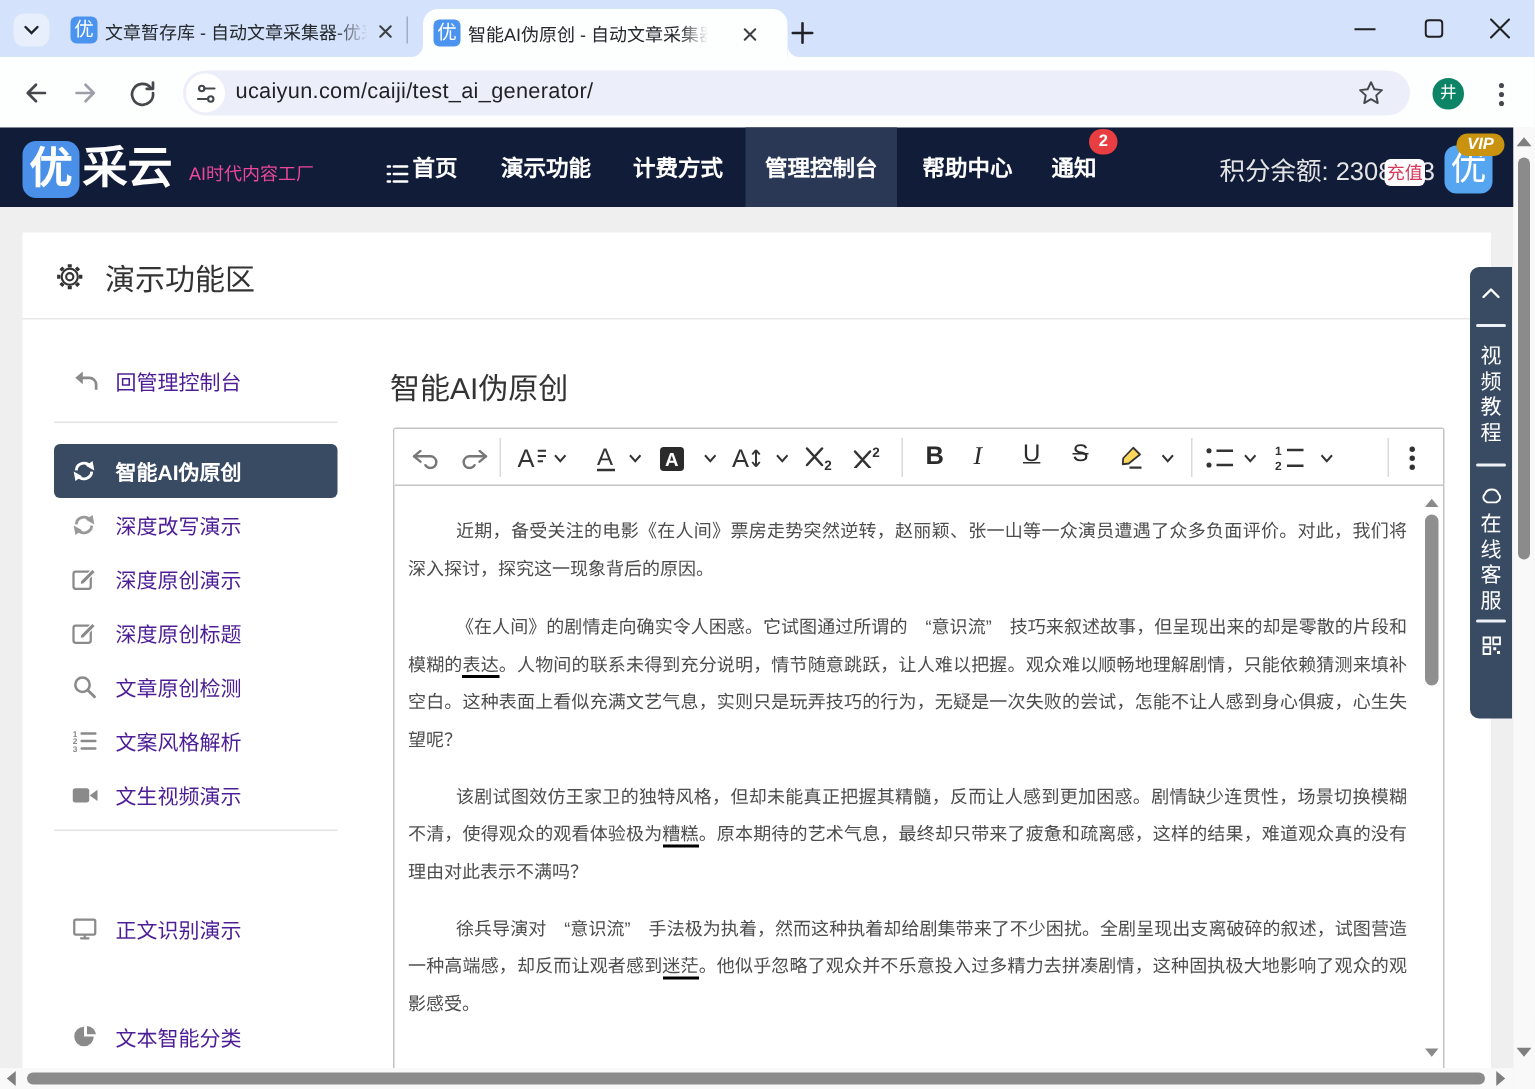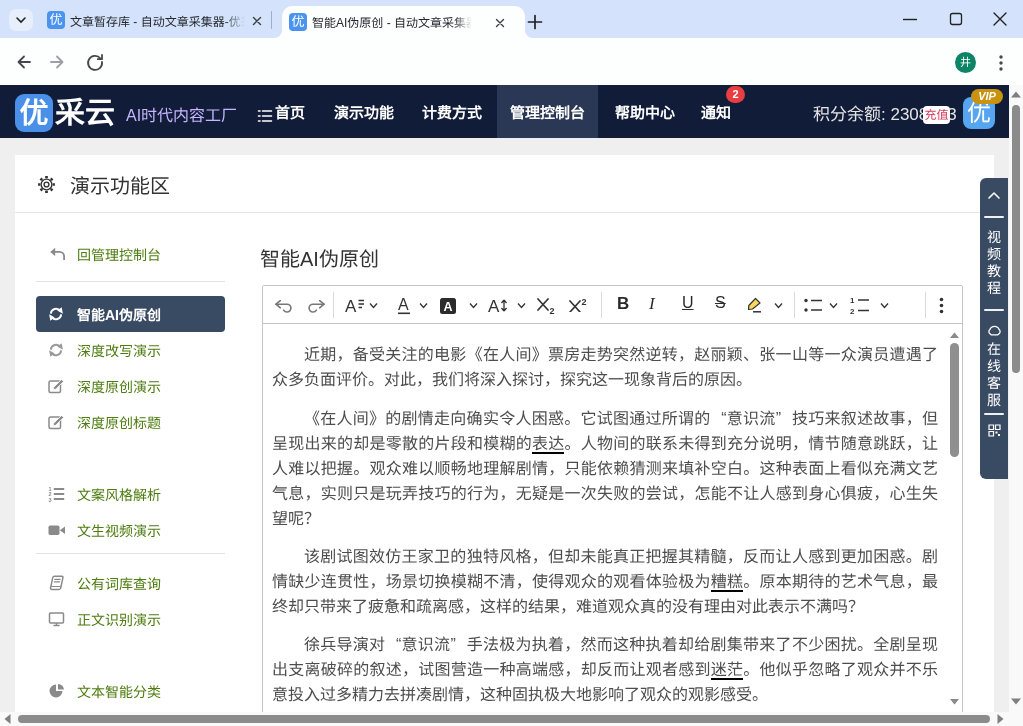--- a/index.html
+++ b/index.html
@@ -22,48 +22,48 @@
 .winctl { position:absolute; top:0; width:46px; height:38px; }
 #toolbar { position:absolute; left:0; top:38px; width:1023px; height:47px; background:#fdfefe; }
 #omnibox { position:absolute; left:122px; top:9px; width:818px; height:30px; border-radius:15px; background:#eceff9; }
 #omnibox .url { position:absolute; left:35px; top:6px; font-size:14.5px; color:#1f2125; letter-spacing:0.2px; }
 #avatar { position:absolute; left:955px; top:14px; width:21px; height:21px; border-radius:50%; background:#0e8467; color:#fff; font-size:11px; text-align:center; line-height:21px; }
 
 
 #siteheader { position:absolute; left:0; top:85px; width:1009px; height:53px; background:#111c38; }
 #logo-sq { position:absolute; left:15px; top:9px; width:38px; height:38px; background:#4a90e8; border-radius:9px; color:#fff; font-size:29px; line-height:38px; text-align:center; font-weight:700; }
 #logo-txt { position:absolute; left:55px; top:8px; font-size:30px; line-height:39px; color:#fff; font-weight:700; }
-#logo-sub { position:absolute; left:126px; top:23px; font-size:16px; line-height:16px; color:#c4b5fd; }
+#logo-sub { position:absolute; left:126px; top:23px; font-size:12px; line-height:16px; color:#ec4899; }
 .nav { position:absolute; top:0; height:53px; line-height:57px; color:#fff; font-size:15px; font-weight:700; text-align:center;font-family:Liberation Serif, serif; }
 #nav-active { position:absolute; left:497px; top:0; width:101px; height:53px; background:#2a3855; }
 #notif-badge { position:absolute; left:726px; top:86px; width:19px; height:17px; background:#e83e41; border-radius:9px; color:#fff; font-size:11px; font-weight:700; text-align:center; line-height:17px; }
 #credits { position:absolute; left:813px; top:0; height:53px; line-height:59px; color:#e5e5e5; font-size:17px; }
 #recharge { position:absolute; left:923px; top:21px; width:27px; height:18px; background:#ffffff; border-radius:4px; color:#d43c5e; font-size:12px; text-align:center; line-height:18px; }
 #hdr-avatar { position:absolute; left:963px; top:12px; width:32px; height:32px; background:#55a5f0; border-radius:8px; color:#fff; font-size:24px; line-height:32px; text-align:center; }
 #vip { position:absolute; left:971px; top:4px; width:32px; height:15px; background:#c9930f; border-radius:8px; color:#fff; font-size:11px; font-weight:700; font-style:italic; text-align:center; line-height:15px; }
 
 
 #card { position:absolute; left:15px; top:155px; width:979px; height:571px; background:#fff; }
 #card-hdr { position:absolute; left:0; top:0; width:100%; height:58px; border-bottom:1px solid #e7e7e7; }
 #card-hdr .t { position:absolute; left:55px; top:15px; font-size:20px; color:#333; }
 #card-hdr svg { position:absolute; left:22px; top:20px; }
 
 
-.side-item { position:absolute; left:21px; width:189px; height:36px; font-size:14px; color:#4d7c0f; }
+.side-item { position:absolute; left:21px; width:189px; height:36px; font-size:14px; color:#4c1d95; }
 .side-item .txt { position:absolute; left:41px; top:50%; transform:translateY(-50%); }
 .side-item svg { position:absolute; left:12px; top:50%; transform:translateY(-50%); }
 #side-active { background:#394a63; border-radius:4px; color:#fff; font-weight:700; }
 .side-div { position:absolute; left:21px; width:189px; height:1px; background:#e3e3e3; }
 
 
 #main-title { position:absolute; left:245px; top:88px; font-size:20px; color:#333; }
 #editor { position:absolute; left:247px; top:130px; width:701px; height:441px; border:1px solid #c4c4c4; border-radius:2px; background:#fff; }
 #ck-toolbar { position:absolute; left:0; top:0; width:100%; height:38px; border-bottom:1px solid #c4c4c4; background:#fff; }
 .ck-sep { position:absolute; top:6px; width:1px; height:26px; background:#d9d9d9; }
-#ck-content { font-family:sans-serif; position:absolute; left:0; top:39px; width:699px; padding:17px 24px 0 9px; font-size:16px; line-height:25px; color:#4d4d4d; text-align:justify; }
+#ck-content { font-family:sans-serif; position:absolute; left:0; top:39px; width:699px; padding:17px 24px 0 9px; font-size:12px; line-height:25px; color:#4d4d4d; text-align:justify; }
 #ck-content p { text-indent:32px; margin:0 0 13px 0; }
 #ck-content p:first-child { margin-bottom:14px; }
 #ck-content .q { display:inline-block; width:16px; text-indent:0; text-align:right; }
 #ck-content .qc { text-align:left; }
 #ck-content .ul { border-bottom:2px solid #000000; }
 
 
 #ed-sb-thumb { position:absolute; left:687px; top:57px; width:9px; height:114px; background:#8f8f8f; border-radius:5px; }
 
 
@@ -126,20 +126,33 @@
   <svg class="abs" style="left:14px; top:14px;" width="20" height="20" viewBox="0 0 20 20">
       <path d="M16 10 H5 M10 4.5 L4.5 10 L10 15.5" stroke="#44474c" stroke-width="1.8" fill="none" stroke-linecap="round" stroke-linejoin="round"></path>
     </svg>
   <svg class="abs" style="left:47px; top:14px;" width="20" height="20" viewBox="0 0 20 20">
       <path d="M4 10 H15 M10 4.5 L15.5 10 L10 15.5" stroke="#9ba0a8" stroke-width="1.8" fill="none" stroke-linecap="round" stroke-linejoin="round"></path>
     </svg>
   <svg class="abs" style="left:85px; top:14px;" width="20" height="20" viewBox="0 0 20 20">
       <path d="M15.5 6.5 A7 7 0 1 0 17 10" stroke="#44474c" stroke-width="1.8" fill="none" stroke-linecap="round"></path>
       <path d="M17 3 V7.2 H12.8" stroke="#44474c" stroke-width="1.8" fill="none" stroke-linecap="round" stroke-linejoin="round"></path>
     </svg>
+  <div id="omnibox">
+      <div class="abs" style="left:2px; top:2px; width:26px; height:26px; border-radius:50%; background:#fff;"></div>
+    <svg class="abs" style="left:7px; top:7px;" width="17" height="17" viewBox="0 0 17 17">
+        <circle cx="5.5" cy="5" r="1.8" stroke="#45494e" stroke-width="1.4" fill="none"></circle>
+        <path d="M7.3 5 H14" stroke="#45494e" stroke-width="1.4" stroke-linecap="round"></path>
+        <circle cx="11.5" cy="12" r="1.8" stroke="#45494e" stroke-width="1.4" fill="none"></circle>
+        <path d="M3 12 H9.7" stroke="#45494e" stroke-width="1.4" stroke-linecap="round"></path>
+      </svg>
+    <div class="url">ucaiyun.com/caiji/test_ai_generator/</div>
+    <svg class="abs" style="left:783px; top:6px;" width="18" height="18" viewBox="0 0 18 18">
+        <path d="M9 1.8 L11.2 6.5 L16.3 7.1 L12.5 10.6 L13.5 15.7 L9 13.1 L4.5 15.7 L5.5 10.6 L1.7 7.1 L6.8 6.5 Z" stroke="#45494e" stroke-width="1.3" fill="none" stroke-linejoin="round"></path>
+      </svg>
+  </div>
   <div id="avatar">井</div>
   <svg class="abs" style="left:997px; top:16px;" width="8" height="18" viewBox="0 0 8 18">
       <circle cx="4" cy="3" r="1.7" fill="#45494e"></circle>
       <circle cx="4" cy="9" r="1.7" fill="#45494e"></circle>
       <circle cx="4" cy="15" r="1.7" fill="#45494e"></circle>
     </svg>
 </div>
 
 <div id="siteheader">
   <div id="logo-sq">优</div>
@@ -213,47 +226,44 @@
       </svg>
     <span class="txt">深度原创演示</span>
   </div>
   <div class="side-item" style="top:249px;">
     <svg width="17" height="17" viewBox="0 0 17 17">
         <rect x="1" y="3.5" width="11.5" height="11.5" rx="1.5" stroke="#8a8a8a" stroke-width="1.5" fill="none"></rect>
         <path d="M5.8 9.7 L13.6 1.9 L15.6 3.9 L7.8 11.7 L5.2 12.3 Z" fill="#8a8a8a" stroke="#fff" stroke-width="0.8"></path>
       </svg>
     <span class="txt">深度原创标题</span>
   </div>
+  <div class="side-item" style="top:285px;">
+    <svg width="17" height="17" viewBox="0 0 17 17">
+        <circle cx="7" cy="7" r="4.8" stroke="#8a8a8a" stroke-width="1.7" fill="none"></circle>
+        <path d="M10.6 10.6 L15 15" stroke="#8a8a8a" stroke-width="1.9" stroke-linecap="round"></path>
+      </svg>
+    <span class="txt">文章原创检测</span>
+  </div>
   <div class="side-item" style="top:321px;">
     <svg width="17" height="17" viewBox="0 0 17 17">
         <path d="M6.5 3.5 H15.5 M6.5 8.5 H15.5 M6.5 13.5 H15.5" stroke="#8a8a8a" stroke-width="1.8" stroke-linecap="round"></path>
         <text x="0.5" y="5.6" font-size="5.5" fill="#8a8a8a" font-weight="bold">1</text>
         <text x="0.5" y="10.8" font-size="5.5" fill="#8a8a8a" font-weight="bold">2</text>
         <text x="0.5" y="16" font-size="5.5" fill="#8a8a8a" font-weight="bold">3</text>
       </svg>
     <span class="txt">文案风格解析</span>
   </div>
   <div class="side-item" style="top:357px;">
     <svg width="18" height="17" viewBox="0 0 18 17">
         <rect x="0.5" y="4" width="11" height="9.5" rx="1.8" fill="#8a8a8a"></rect>
         <path d="M11.8 8.75 L17 5 V12.5 Z" fill="#8a8a8a"></path>
       </svg>
     <span class="txt">文生视频演示</span>
   </div>
   <div class="side-div" style="top:398px;"></div>
-  <div class="side-item" style="top:410px;">
-    <svg width="17" height="17" viewBox="0 0 17 17">
-        <g transform="skewX(-12) translate(3.2,0)">
-          <rect x="2.2" y="1.8" width="10.2" height="13.2" rx="1.4" stroke="#8a8a8a" stroke-width="1.5" fill="none"></rect>
-          <path d="M4.6 4.8 H10 M4.6 7.3 H10" stroke="#8a8a8a" stroke-width="1.2" stroke-linecap="round"></path>
-          <path d="M2.2 12 H12.4" stroke="#8a8a8a" stroke-width="1.2"></path>
-        </g>
-      </svg>
-    <span class="txt">公有词库查询</span>
-  </div>
   <div class="side-item" style="top:446px;">
     <svg width="17" height="17" viewBox="0 0 17 17">
         <rect x="1.5" y="2.5" width="14" height="10" rx="1" stroke="#8a8a8a" stroke-width="1.5" fill="none"></rect>
         <path d="M6 15 H11" stroke="#8a8a8a" stroke-width="1.5" stroke-linecap="round"></path>
         <path d="M8.5 12.5 V15" stroke="#8a8a8a" stroke-width="1.5"></path>
       </svg>
     <span class="txt">正文识别演示</span>
   </div>
   <div class="side-item" style="top:518px;">
     <svg width="17" height="17" viewBox="0 0 17 17">

